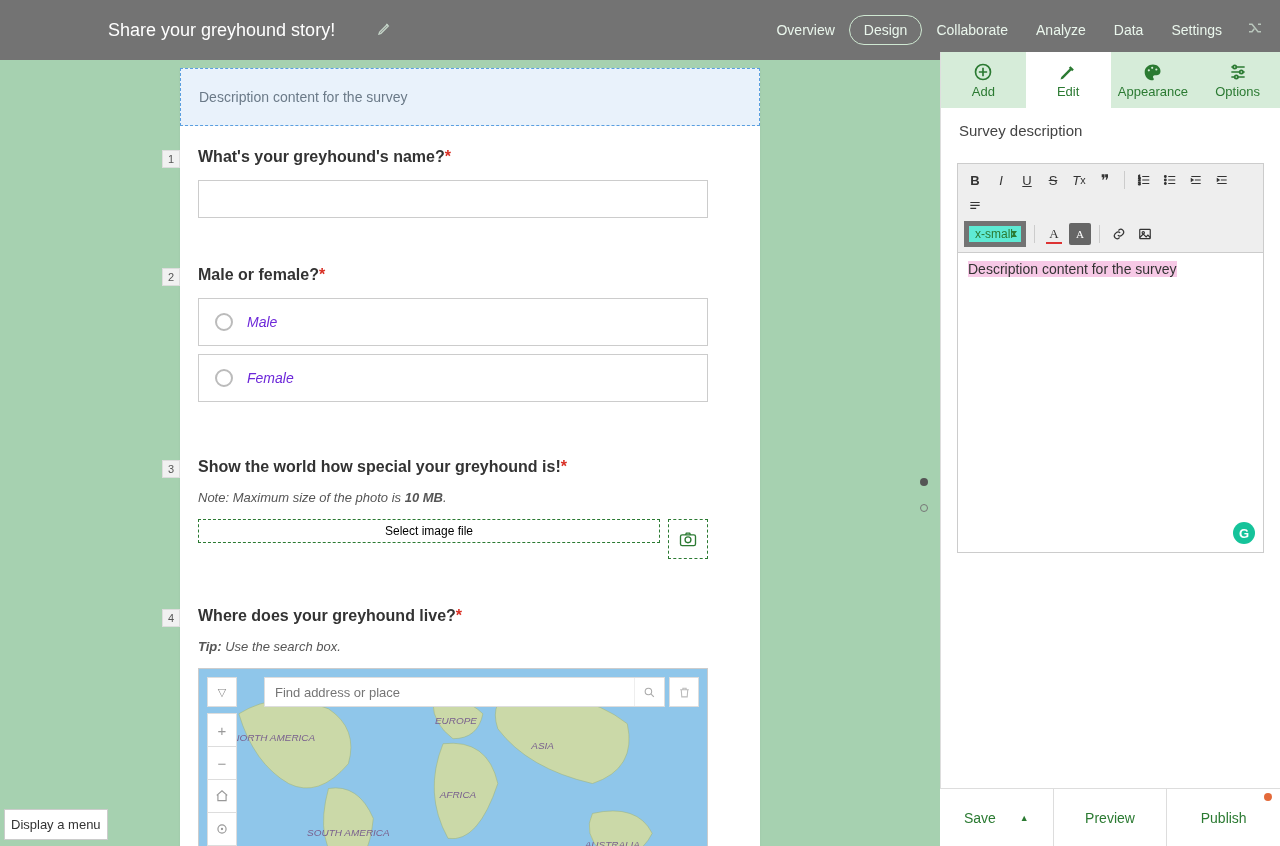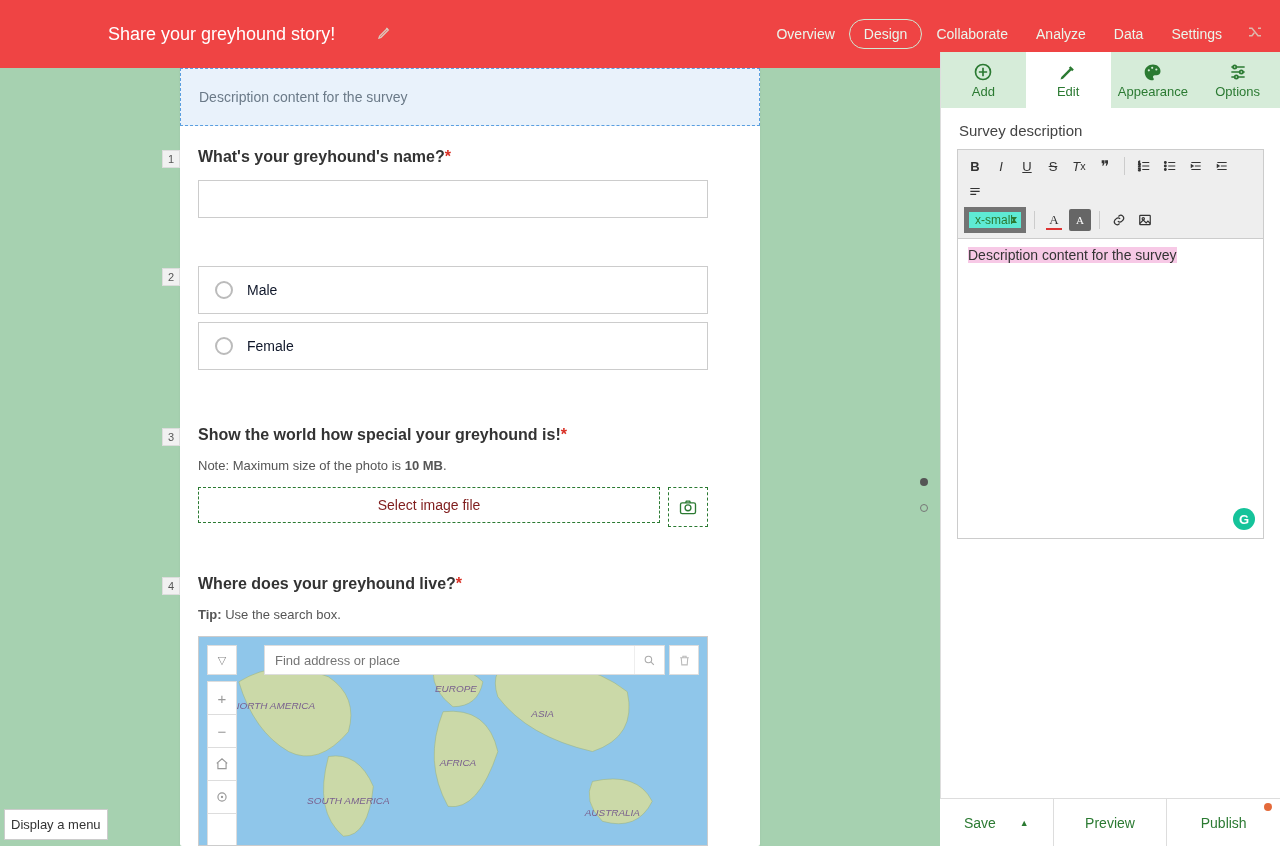--- a/index.html
+++ b/index.html
@@ -1,72 +1,72 @@
 <!DOCTYPE html>
 <html><head>
 <meta charset="utf-8">
 <style>
 * { box-sizing: border-box; margin: 0; padding: 0; font-family: -apple-system, BlinkMacSystemFont, "Segoe UI", Helvetica, Arial, sans-serif; }
 body { background: #a6d1b0; width: 1280px; height: 846px; overflow: hidden; position: relative; }
 
-.topbar { background: #ef4444; height: 68px; display: flex; align-items: center; padding: 0 16px 0 108px; color: #fff; gap: 32px; }
+.topbar { background: #737373; height: 60px; display: flex; align-items: center; padding: 0 16px 0 108px; color: #fff; gap: 32px; }
 .topbar-title { font-size: 18px; font-weight: 500; color: #fff; margin-right: 10px; }
 .pencil { width: 16px; height: 16px; opacity: 0.8; }
 .topbar-nav { margin-left: auto; display: flex; align-items: center; gap: 0; }
 .nav-item { color: #eaf6ec; font-size: 14px; padding: 6px 14px; border-radius: 20px; cursor: pointer; }
 .nav-item.active { border: 1px solid #cfe8d2; }
 .shuffle { margin-left: 10px; opacity: 0.7; width: 18px; height: 18px; }
 
 .main { position: absolute; top: 52px; left: 0; right: 340px; bottom: 0; overflow: hidden; }
 .canvas { position: absolute; top: 16px; left: 180px; width: 580px; background: #fff; border-radius: 2px; box-shadow: 0 1px 3px rgba(0,0,0,0.05); }
 .desc-banner { border: 1px dashed #5a9fe0; background: #e9f2fb; padding: 20px 18px; color: #6b7a88; font-size: 14px; }
 .question { padding: 22px 18px 26px 18px; position: relative; }
 .qnum { position: absolute; left: -18px; top: 24px; background: #f1f1f1; border: 1px solid #ddd; width: 18px; height: 18px; font-size: 11px; display: flex; align-items: center; justify-content: center; color: #555; }
 .qlabel { font-weight: 600; font-size: 16px; color: #333; margin-bottom: 14px; }
 .req { color: #d93025; }
 .qtext-input { width: 100%; max-width: 510px; border: 1px solid #ccc; height: 38px; padding: 0 10px; font-size: 14px; }
 .radio-opt { border: 1px solid #ccc; padding: 14px 16px; margin-bottom: 8px; display: flex; align-items: center; gap: 14px; max-width: 510px; }
 .radio-circle { width: 18px; height: 18px; border: 2px solid #bbb; border-radius: 50%; flex-shrink: 0; }
-.radio-label { font-size: 14px; color: #0f172a; }
-.qhint { font-size: 13px; color: #555; margin-bottom: 14px; }
+.radio-label { font-size: 14px; color: #6d28d9; font-style: italic; }
+.qhint { font-size: 13px; color: #555; margin-bottom: 14px; font-style: italic; }
 .qhint-tip { font-weight: 600; }
 .img-row { display: flex; gap: 8px; max-width: 510px; }
-.img-select { flex: 1; border: 1px dashed #2b7a32; color: #7f1d1d; font-size: 14px; display: flex; align-items: center; justify-content: center; height: 36px; cursor: pointer; }
+.img-select { flex: 1; border: 1px dashed #2b7a32; color: #000000; font-size: 12px; display: flex; align-items: center; justify-content: center; height: 24px; cursor: pointer; }
 .img-cam { width: 40px; height: 40px; border: 1px dashed #2b7a32; display: flex; align-items: center; justify-content: center; }
 
 .map-wrap { border: 1px solid #ccc; max-width: 510px; height: 210px; position: relative; overflow: hidden; }
 .map-toolbar { position: absolute; top: 8px; left: 8px; right: 8px; display: flex; gap: 4px; z-index: 2; }
 .map-toolbar .tri { width: 30px; height: 30px; background: #fff; border: 1px solid #ddd; display: flex; align-items: center; justify-content: center; color: #888; font-size: 11px; }
 .map-search { flex: 1; height: 30px; border: 1px solid #ddd; display: flex; align-items: center; background: #fff; margin-left: 23px; }
 .map-search input { flex: 1; border: none; padding: 0 10px; font-size: 13px; color: #888; outline: none; }
 .map-search .sicon { width: 30px; display: flex; align-items: center; justify-content: center; color: #aaa; border-left: 1px solid #eee; height: 100%; }
 .map-trash { width: 30px; height: 30px; background: #fff; border: 1px solid #ddd; display: flex; align-items: center; justify-content: center; color: #bbb; }
 .map-sidebtns { position: absolute; left: 8px; top: 44px; width: 30px; display: flex; flex-direction: column; z-index: 2; }
 .map-sidebtns div { width: 30px; height: 34px; background: #fff; border: 1px solid #ddd; margin-bottom: -1px; display: flex; align-items: center; justify-content: center; color: #999; font-size: 15px; }
 .map-img { position: absolute; inset: 0; }
 
 .side { position: absolute; top: 52px; right: 0; width: 340px; bottom: 0; background: #fff; border-left: 1px solid #ddd; display: flex; flex-direction: column; margin-left: 32px; }
 .side-tabs { display: flex; height: 56px; background: #d6ecd9; }
 .side-tab { flex: 1; display: flex; flex-direction: column; align-items: center; justify-content: center; gap: 2px; font-size: 13px; color: #2b7a32; cursor: pointer; }
 .side-tab.active { background: #fff; }
 .side-tab svg { width: 20px; height: 20px; }
-.side-head { padding: 14px 18px 10px 18px; font-size: 15px; color: #444; }
+.side-head { padding: 14px 18px 24px 18px; font-size: 15px; color: #444; }
 .editor { margin: 0 16px; border: 1px solid #ccc; flex: 0 0 auto; height: 390px; position: relative; }
 .ed-toolbar { background: #eeeeee; padding: 3px 6px; font-size: 13px; color: #333; border-bottom: 1px solid #ccc; }
 .ed-row { display: flex; align-items: center; gap: 4px; flex-wrap: wrap; padding: 2px 0; }
 .ed-btn { width: 22px; height: 22px; display: flex; align-items: center; justify-content: center; cursor: pointer; font-family: Georgia, serif; }
 .ed-sep { width: 1px; height: 18px; background: #ccc; margin: 0 4px; }
 .ed-sel { border: 5px solid #737373; color: #2b7a32; font-size: 12px; padding: 1px 8px 1px 6px; background: #5eead4; position: relative; }
 .ed-sel::after { content: ""; position: absolute; right: 4px; top: 5px; border-left: 3px solid transparent; border-right: 3px solid transparent; border-top: 4px solid #2b7a32; }
 .ed-sel::before { content: ""; position: absolute; right: 4px; bottom: 5px; border-left: 3px solid transparent; border-right: 3px solid transparent; border-bottom: 4px solid #2b7a32; }
 .ed-body { padding: 8px 10px; font-size: 14px; color: #333; }
 .ed-body span { background: #f7c9e6; }
 .grammarly { position: absolute; bottom: 8px; right: 8px; width: 22px; height: 22px; border-radius: 50%; background: #15c39a; color: #fff; display: flex; align-items: center; justify-content: center; font-weight: 700; font-size: 13px; }
 
-.footer { position: absolute; bottom: 0; right: 0; width: 340px; height: 48px; background: #fff; border-top: 1px solid #ddd; display: flex; }
+.footer { position: absolute; bottom: 0; right: 0; width: 340px; height: 58px; background: #fff; border-top: 1px solid #ddd; display: flex; }
 .fbtn { flex: 1; display: flex; align-items: center; justify-content: center; font-size: 14px; color: #2b7a32; border-right: 1px solid #ddd; cursor: pointer; position: relative; }
 .fbtn:last-child { border-right: none; }
 .fbtn .caret { margin-left: 24px; font-size: 9px; }
 .pub-dot { position: absolute; top: 4px; right: 8px; width: 8px; height: 8px; background: #e46a3a; border-radius: 50%; }
 
 .pager { position: absolute; top: 426px; left: 920px; display: flex; flex-direction: column; gap: 18px; }
 .pager .dot { width: 8px; height: 8px; border-radius: 50%; }
 .pager .dot.fill { background: #555; }
 .pager .dot.open { border: 1px solid #777; }
 
@@ -103,20 +103,21 @@
     <div class="desc-banner">Description content for the survey</div>
 
     <div class="question">
       <div class="qnum">1</div>
       <div class="qlabel"><span>What's your greyhound's name?</span><span class="req">*</span></div>
       <input class="qtext-input" type="text" style="">
     </div>
 
     <div class="question">
       <div class="qnum">2</div>
+      <div class="qlabel"><span>Male or female?</span><span class="req">*</span></div>
       <div class="radio-opt">
         <span class="radio-circle"></span>
         <span class="radio-label">Male</span>
       </div>
       <div class="radio-opt">
         <span class="radio-circle"></span>
         <span class="radio-label">Female</span>
       </div>
     </div>
 

